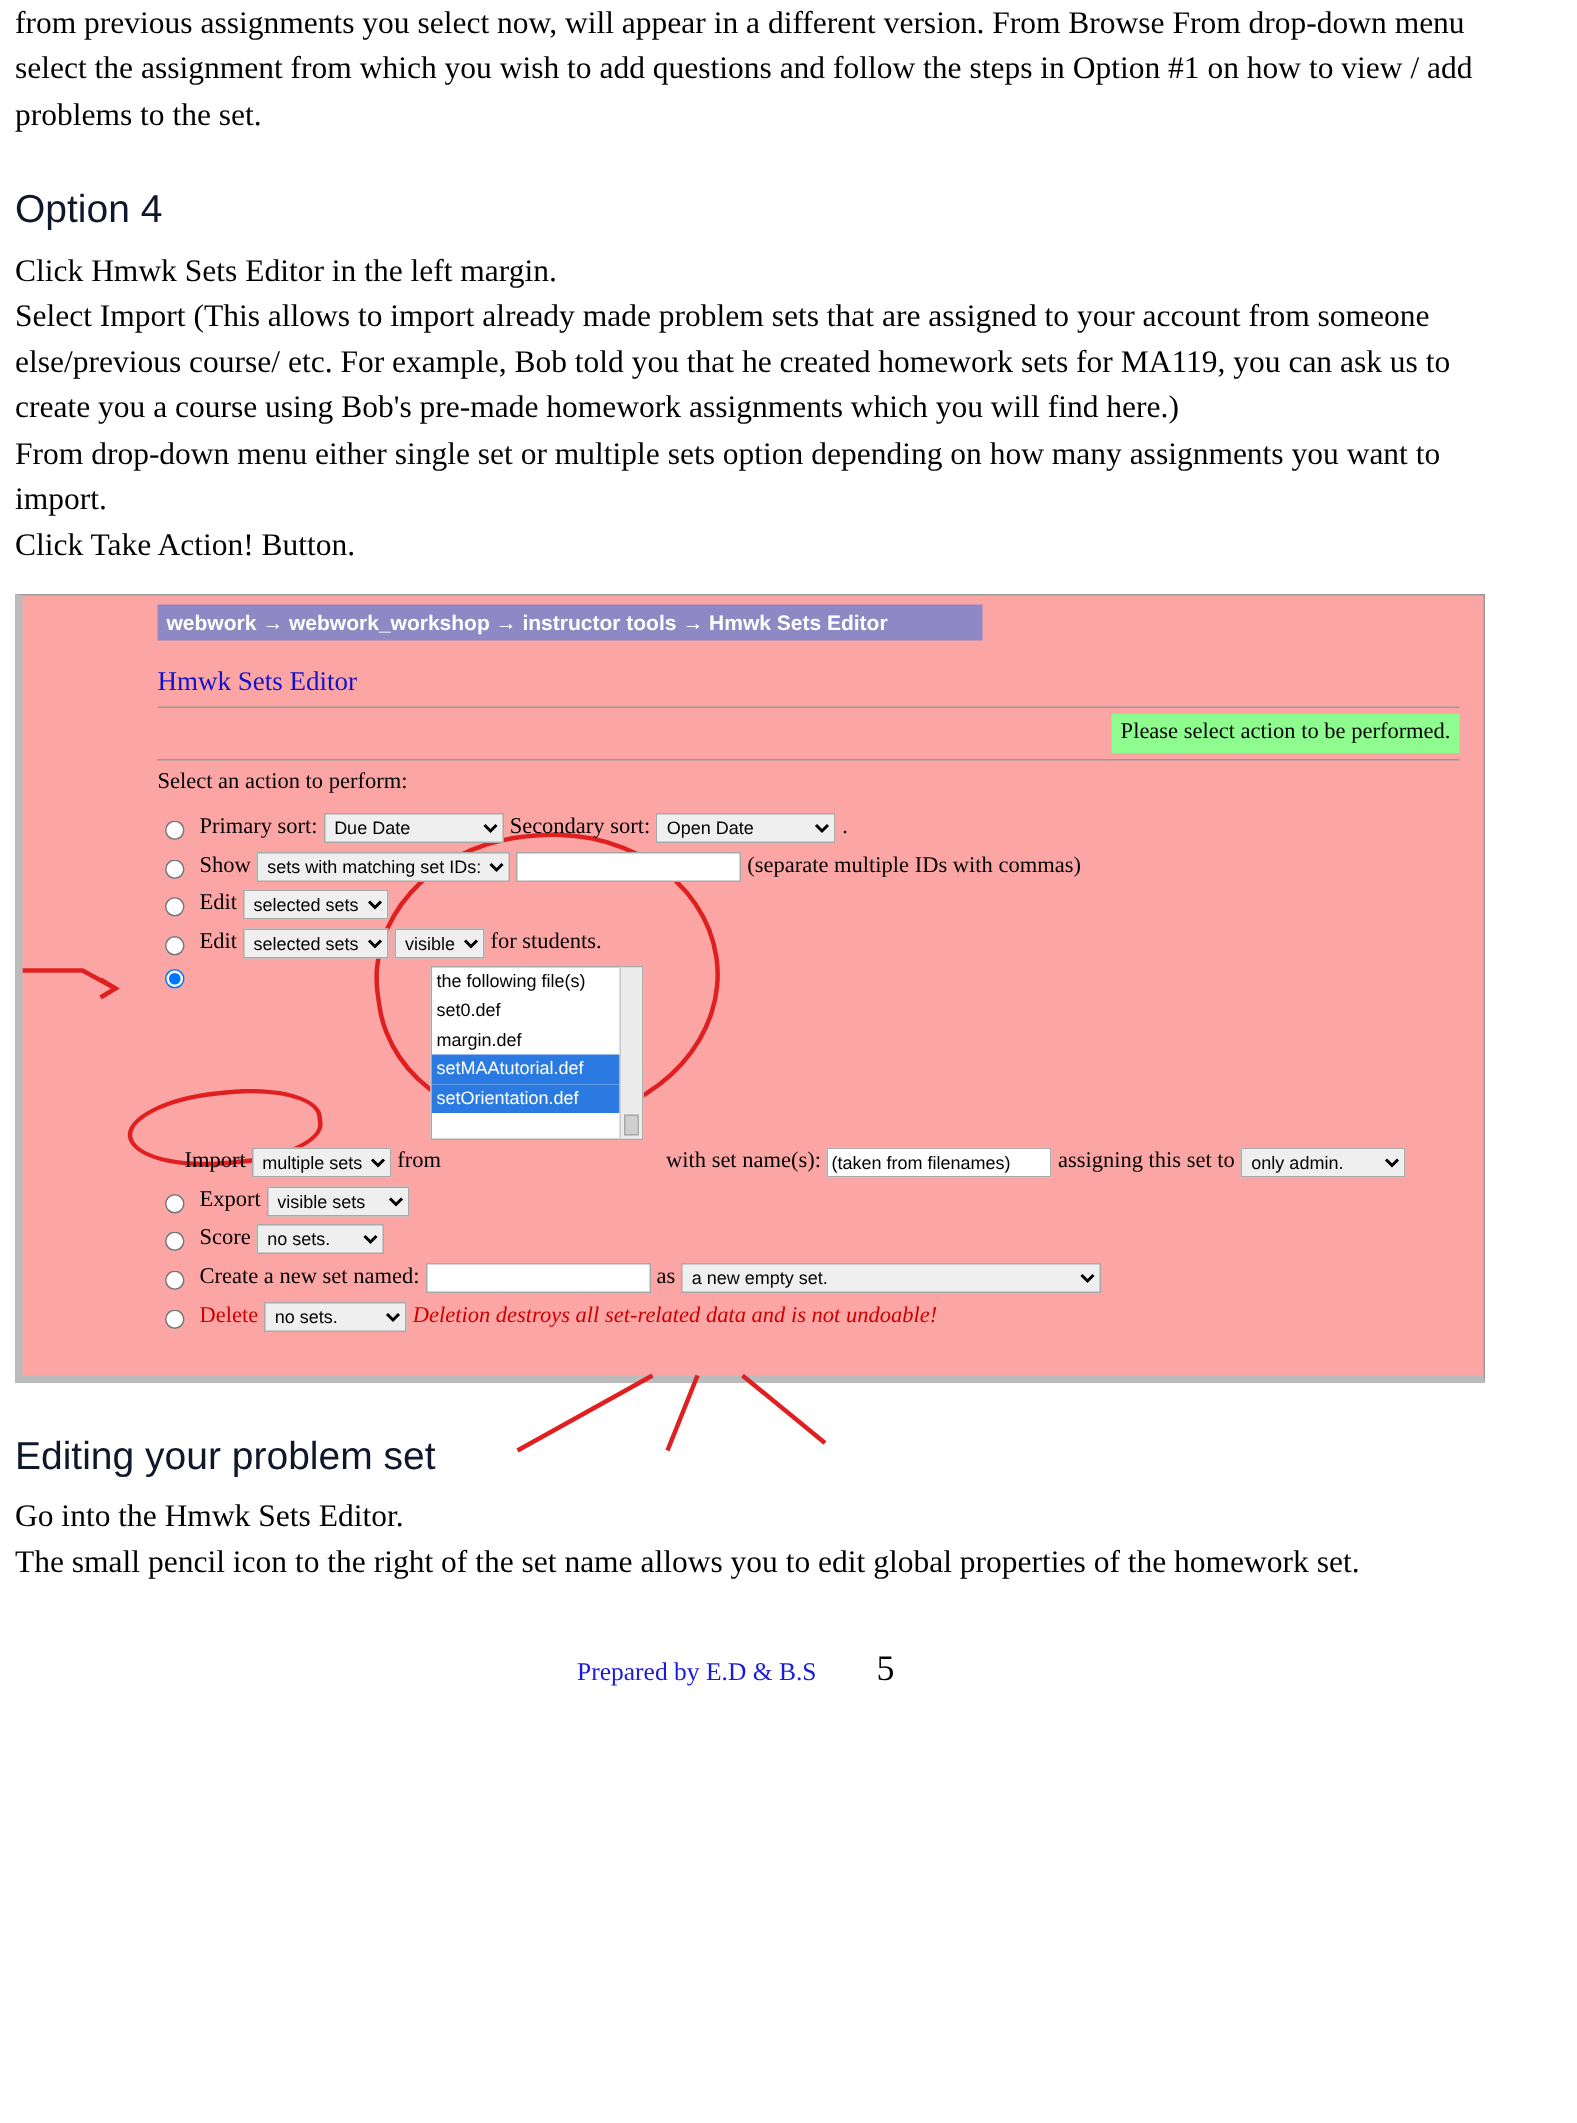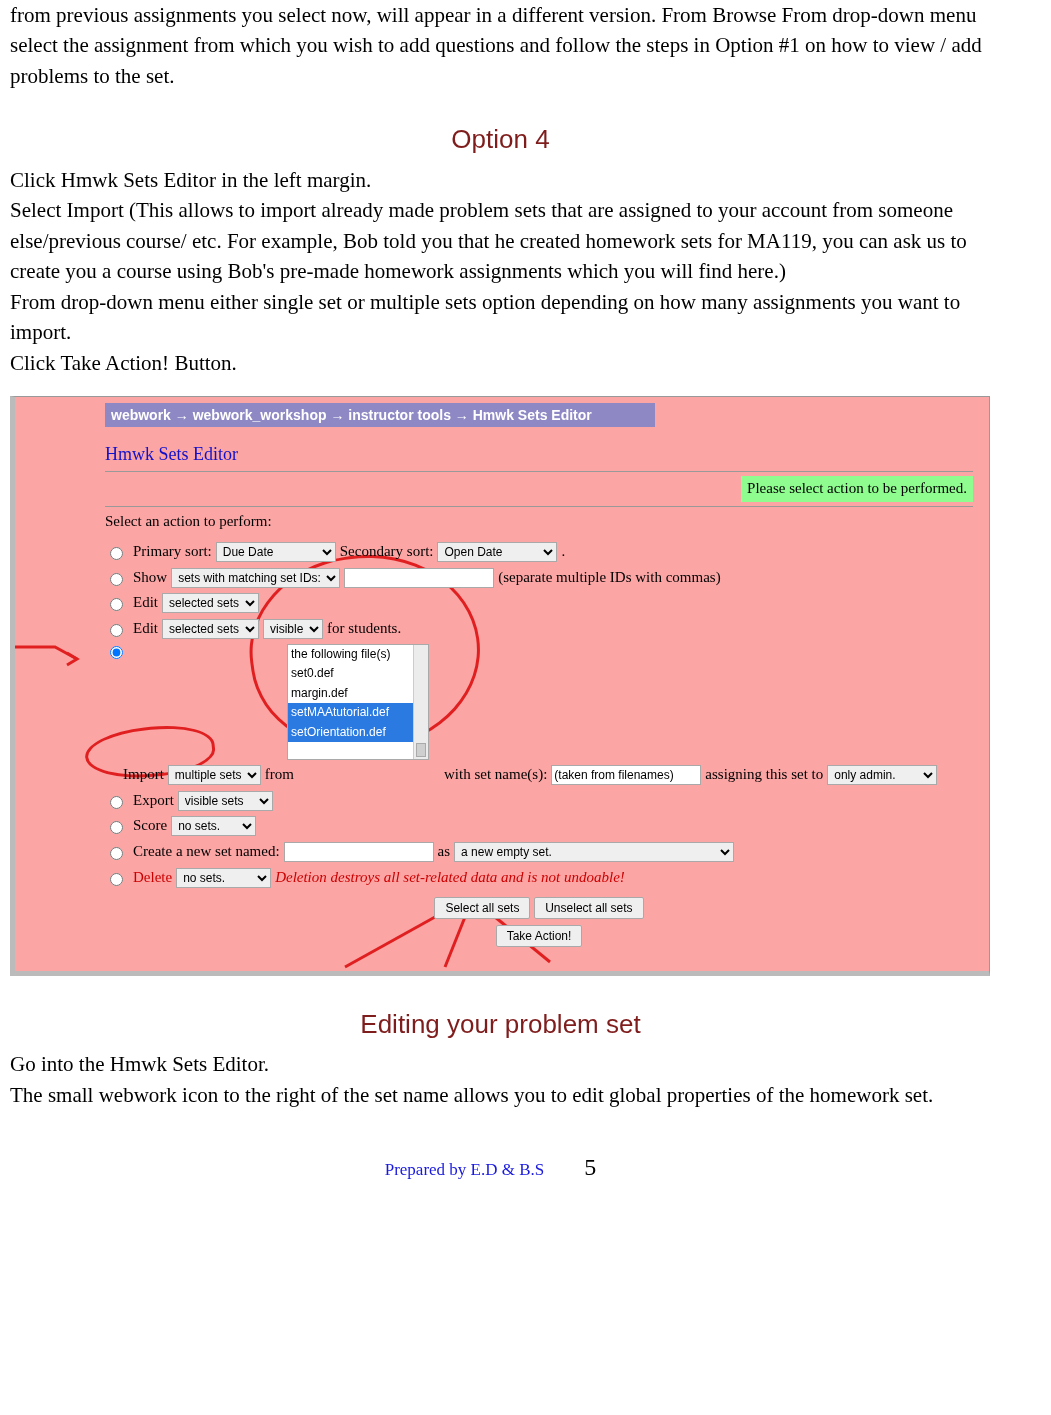--- a/index.html
+++ b/index.html
@@ -10,24 +10,23 @@
     font-size: 21px;
     line-height: 1.45;
     color: #000;
     width: 1051px;
     background: #fff;
   }
   .para { margin: 0 0 10px 0; }
   h2.section {
     font-family: Arial, Helvetica, sans-serif;
     font-weight: 400;
-    color: #7f1d1d;
+    color: #0f172a;
     font-size: 26px;
     margin: 30px 0 6px 0;
-    text-align: center;
   }
   .b { font-weight: 400; }
 
   
   .shot-frame {
     border: 1px solid #999;
     border-left: 5px solid #bbb;
     border-bottom: 5px solid #bbb;
     margin: 18px 0 30px 0;
     padding: 0;
@@ -252,31 +251,26 @@
       <select style="width:280px"><option>a new empty set.</option></select>
     </div>
 
     <div class="row">
       <input type="radio" name="act" style="">
       <span style="color:#c00">Delete</span>
       <select style="width:95px"><option>no sets.</option></select>
       <span class="red">Deletion destroys all set-related data and is not undoable!</span>
     </div>
 
-    <div class="center-btns">
-      <button class="btn">Select all sets</button>
-      <button class="btn">Unselect all sets</button><br>
-      <button class="btn" style="margin-top:6px">Take Action!</button>
-    </div>
   </div>
 </div>
 
 <h2 class="section">Editing your problem set</h2>
 
 <p class="para">
   <span>Go into the </span><span class="b">Hmwk Sets Editor</span><span>.</span><br>
-  <span>The small </span><span class="b">webwork icon</span><span> to the right of the set name allows you to edit global properties of the homework set.</span>
+  <span>The small </span><span class="b">pencil icon</span><span> to the right of the set name allows you to edit global properties of the homework set.</span>
 </p>
 
 <div class="footer">
   <span class="prep">Prepared by E.D &amp; B.S</span>
   <span class="pgnum">5</span>
 </div>
 
 </body></html>

